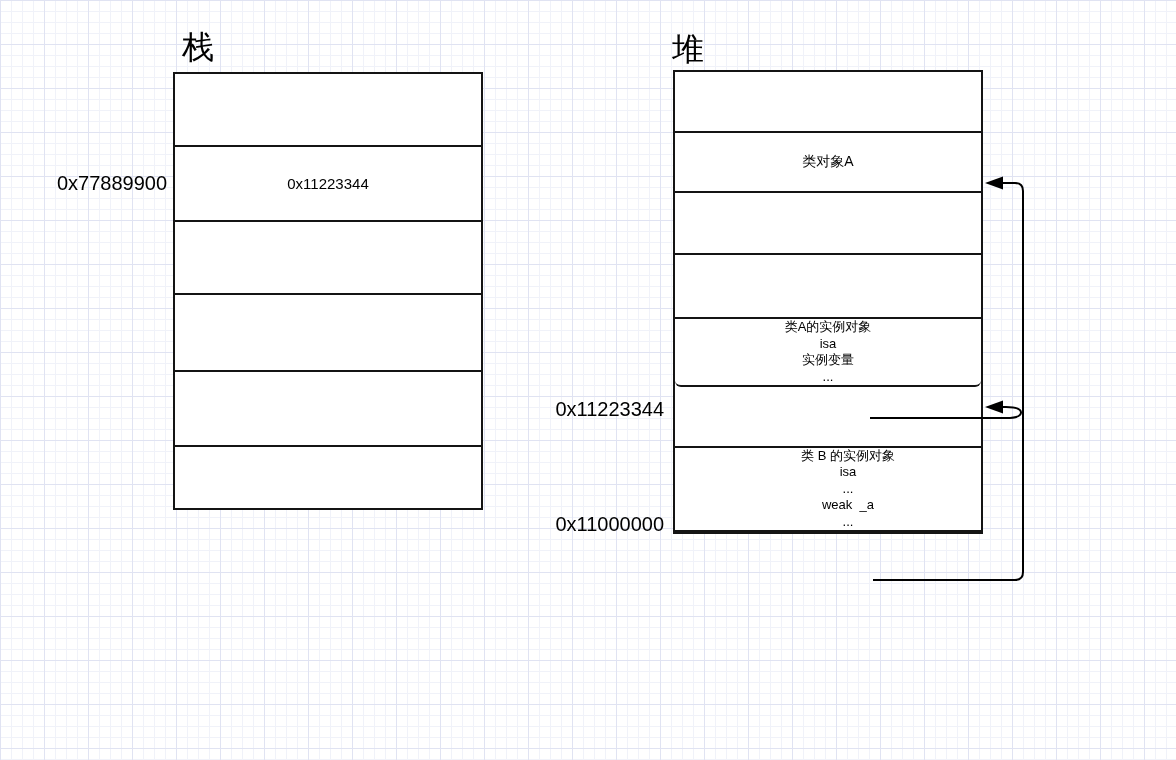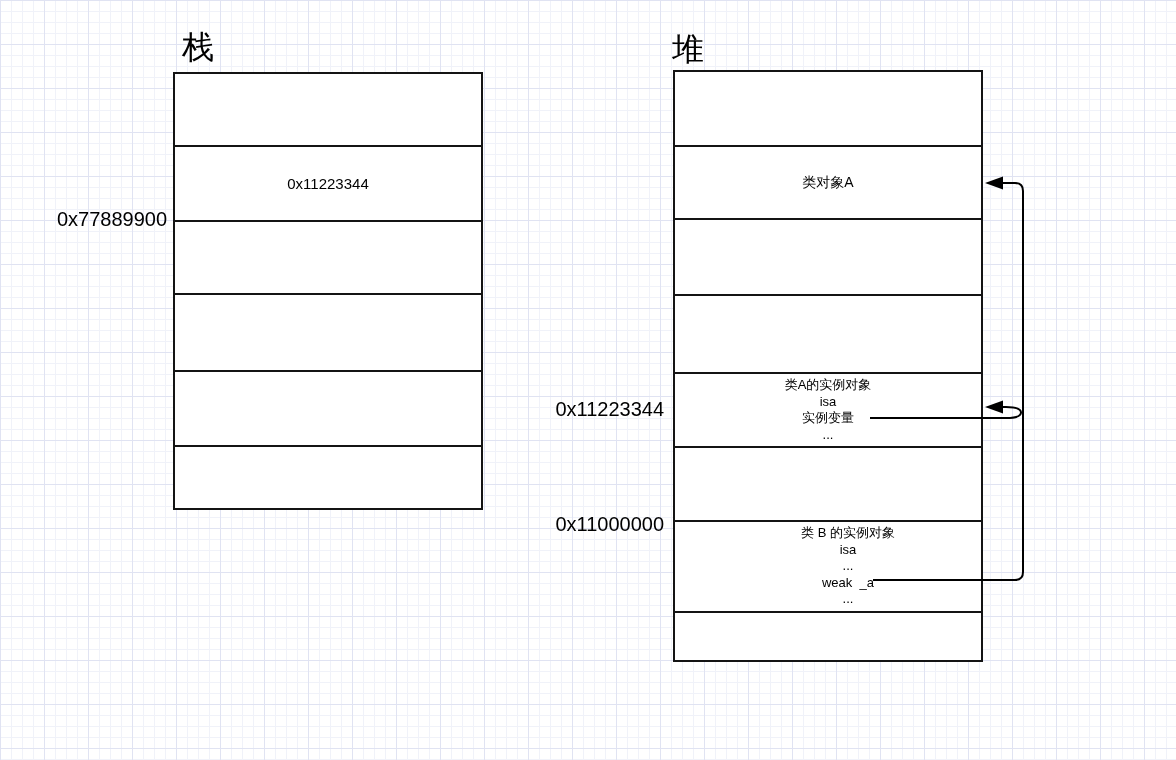--- a/index.html
+++ b/index.html
@@ -32,52 +32,52 @@
   .heap-title  { left: 672px; top: 32px; }
 
   .addr {
     position: absolute;
     font-size: 20px;
     line-height: 24px;
     text-align: right;
     width: 140px;
     color: #000;
   }
-  .addr-stack  { left: 27px;  top: 171px; margin-top: 36px; }
+  .addr-stack  { left: 27px;  top: 171px; }
   .addr-heap-a { left: 524px; top: 397px; }
   .addr-heap-b { left: 524px; top: 512px; }
 
   .memtable {
     position: absolute;
     display: flex;
     flex-direction: column;
     border: 2px solid #141414;
     background: #ffffff;
     box-sizing: border-box;
   }
   .stack-table { left: 173px; top: 72px; width: 310px; height: 438px; }
-  .heap-table  { left: 673px; top: 70px; width: 310px; height: 592px; }
+  .heap-table  { left: 673px; top: 70px; width: 310px; height: 464px; }
 
   .row {
     box-sizing: border-box;
     border-bottom: 2px solid #141414;
     display: flex;
     flex-direction: column;
     align-items: center;
     justify-content: center;
   }
   .row:last-child { border-bottom: none; }
 
   
   .sr1 { height: 73px; } .sr2 { height: 75px; } .sr3 { height: 73px; }
   .sr4 { height: 77px; } .sr5 { height: 75px; } .sr6 { flex: 1; }
 
   
   .hr1 { height: 75px; } .hr2 { height: 73px; } .hr3 { height: 76px; }
-  .hr4 { height: 78px; } .hr5 { height: 74px; } .hr6 { height: 74px; }
+  .hr4 { height: 78px; } .hr5 { height: 74px; border-radius: 6px; } .hr6 { height: 74px; }
   .hr7 { height: 91px; padding-left: 40px; } .hr8 { flex: 1; }
 
   .cell-text-md { font-size: 15px; }
   .cell-text-sm { font-size: 14px; }
   .mline {
     font-size: 13px;
     line-height: 16.5px;
     text-align: center;
     white-space: pre;
   }

